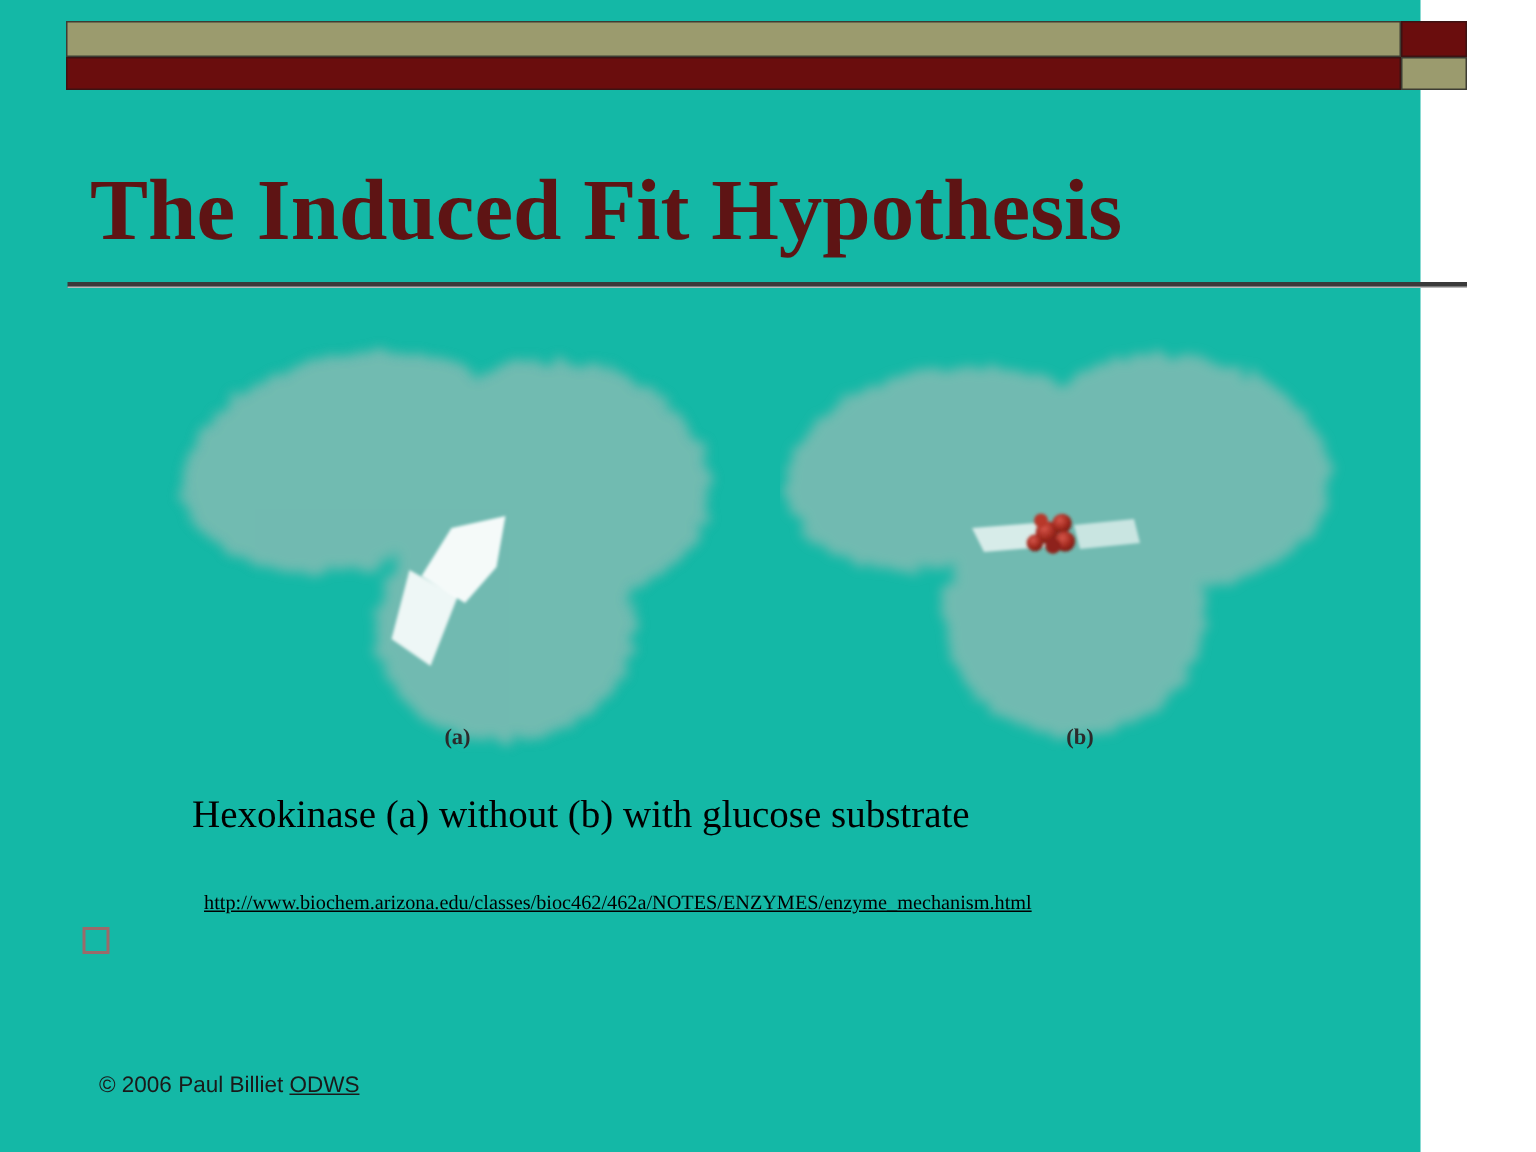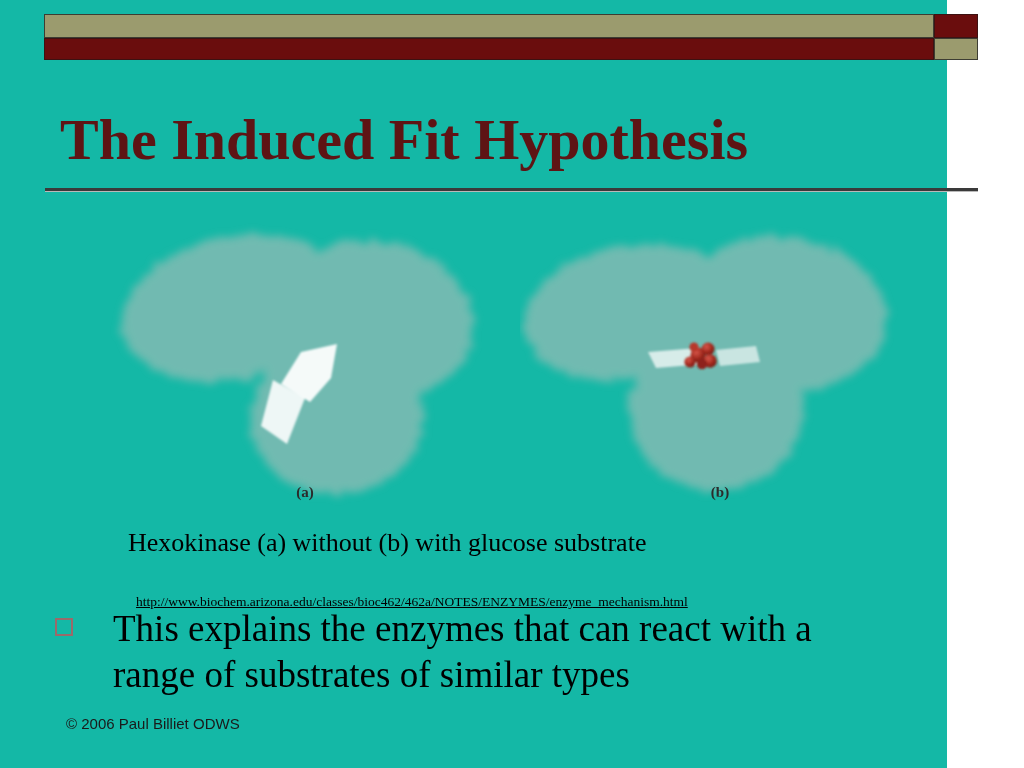--- a/index.html
+++ b/index.html
@@ -179,20 +179,21 @@
   .footer {
     position: absolute;
     left: 66px;
     top: 715px;
     font-family: "Liberation Sans", sans-serif;
     font-size: 15px;
     color: #1a1a1a;
     white-space: nowrap;
   }
   .footer .link {
+    text-decoration: underline;
   }
 </style>
 </head>
 <body>
 
 <div id="slide">
 
   <div class="banner">
     <div class="banner-khaki-top"></div>
     <div class="banner-maroon-bottom"></div>
@@ -371,20 +372,19 @@
       <div class="panel-label">(b)</div>
     </div>
 
   </div>
 
   <div class="caption">Hexokinase (a) without (b) with glucose substrate</div>
   <div class="citation">http://www.biochem.arizona.edu/classes/bioc462/462a/NOTES/ENZYMES/enzyme_mechanism.html</div>
 
   <div class="bullet-row">
     <span class="bullet-marker"></span>
-    <span class="bullet-text">This explains the enzymes that can react with a range of substrates of similar types</span>
   </div>
 
   <div class="footer">
     <span>© 2006 Paul Billiet </span><span class="link">ODWS</span>
   </div>
 
 </div>
 
 </body></html>

